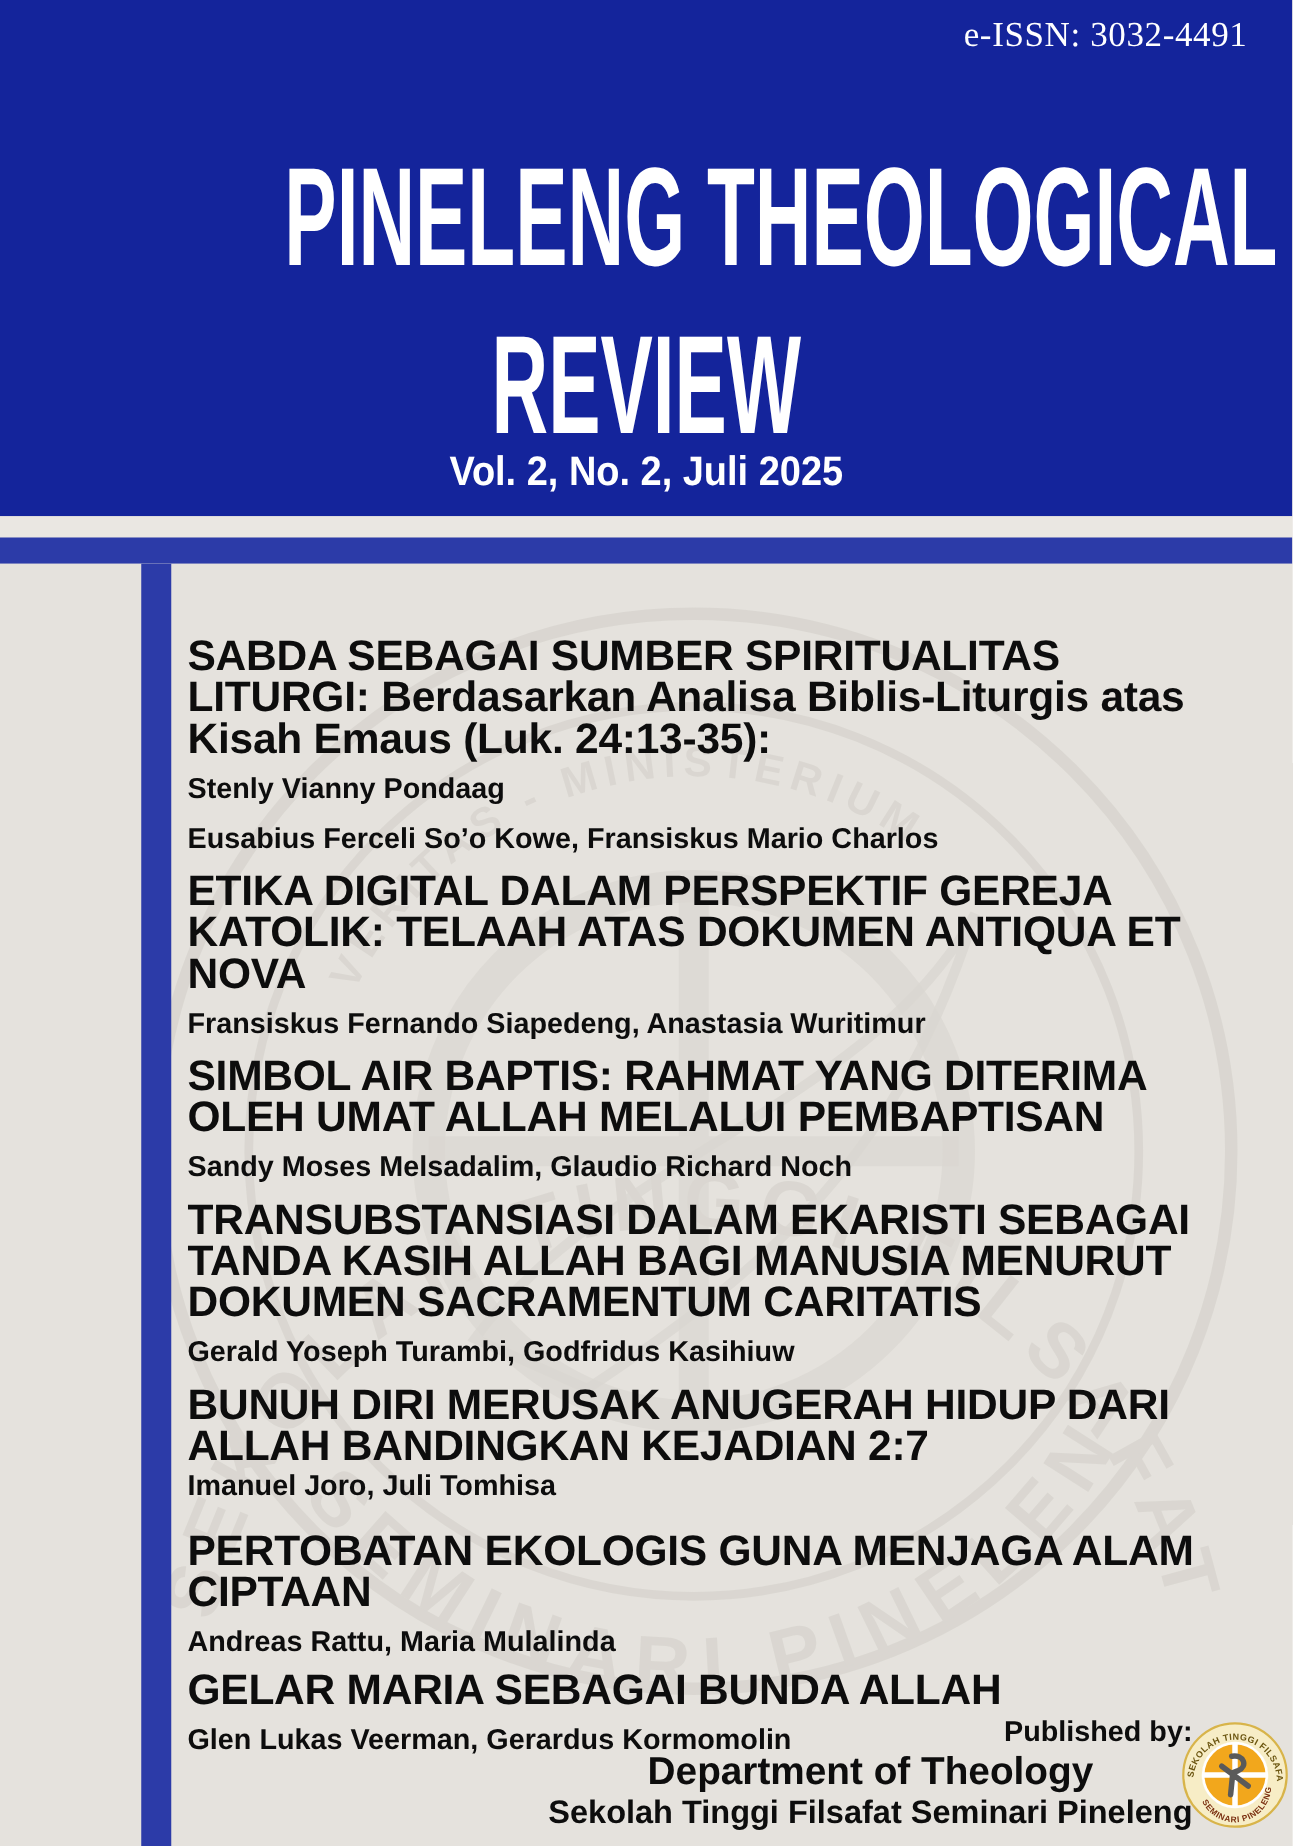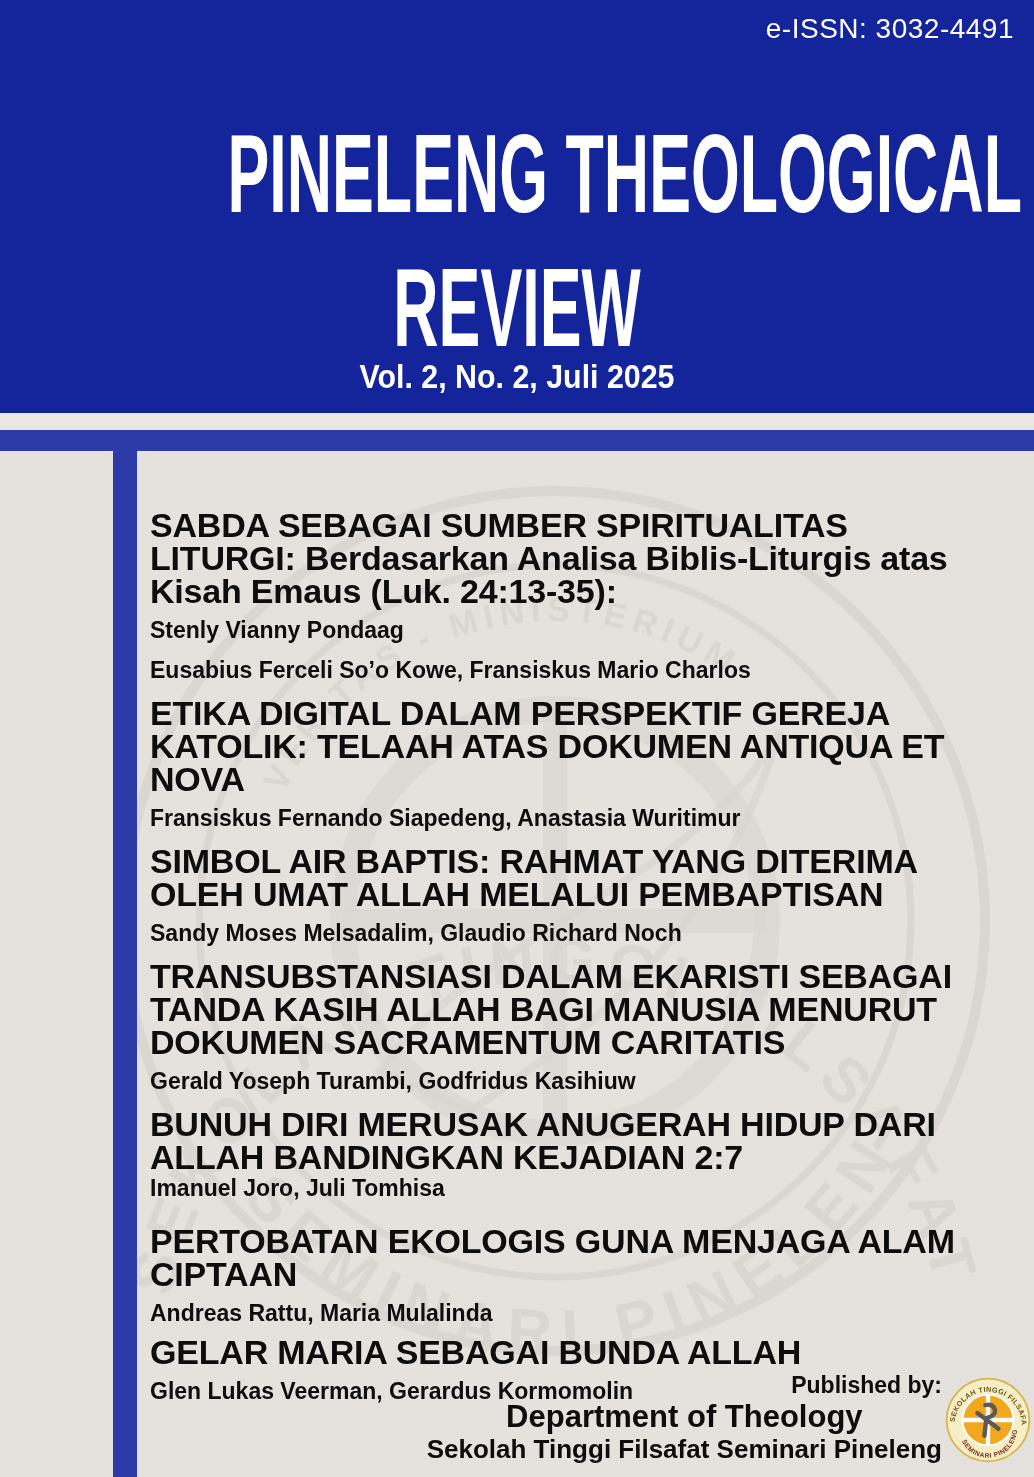--- a/index.html
+++ b/index.html
@@ -15,21 +15,21 @@
     --c-glyph:#5a5a5a;
     --c-watermark:#8d897f;
   }
   *{margin:0;padding:0;box-sizing:border-box;}
   html,body{width:1034px;}
   body{font-family:"Liberation Sans",sans-serif;background:#fff;}
   .page{position:relative;width:1034px;height:1477px;overflow:hidden;background:var(--c-bg);}
 
   
   .header{position:absolute;left:0;top:0;width:1034px;height:413px;background:var(--c-navy);}
-  .issn{position:absolute;top:13px;right:20px;color:#fff;font-size:28px;font-weight:400;letter-spacing:.5px;}
+  .issn{position:absolute;top:13px;right:36px;color:#fff;font-size:28px;font-weight:400;letter-spacing:.5px;font-family:Liberation Serif, serif;}
   .jtitle{position:absolute;left:0;width:1034px;text-align:center;color:#fff;font-weight:700;
           font-size:112px;line-height:1;white-space:nowrap;transform:scaleX(0.56);transform-origin:50% 50%;}
   .jtitle.line1{top:118px;}
   .jtitle.line2{top:252px;}
   .vol{position:absolute;left:0;top:358px;width:1034px;text-align:center;color:#fff;
        font-size:33px;font-weight:700;transform:scaleX(0.92);transform-origin:50% 50%;}
 
   
   .stripe{position:absolute;left:0;top:413px;width:1034px;height:17px;background:var(--c-stripe);}
   .hbar{position:absolute;left:0;top:430px;width:1034px;height:21px;background:var(--c-blue);}
@@ -44,21 +44,21 @@
   .content{position:absolute;left:150px;top:509px;width:848px;}
   .article{margin-bottom:14px;}
   .article-title{font-size:34px;line-height:33px;font-weight:700;color:var(--c-text);
                  white-space:pre-wrap;letter-spacing:-0.2px;}
   .article-authors{font-size:23px;line-height:26px;font-weight:700;color:var(--c-text);margin-top:9px;}
   .article.tight .article-authors{margin-top:1px;}
   .article:nth-child(6){margin-bottom:24px;}
   .article:nth-child(7){margin-bottom:10px;}
 
   
-  .publisher{position:absolute;top:1372px;right:92px;text-align:right;color:var(--c-text);}
+  .publisher{position:absolute;top:1372px;right:80px;text-align:right;color:var(--c-text);}
   .pub-line1{font-size:23px;font-weight:700;line-height:27px;}
   .pub-line2{font-size:31px;font-weight:700;line-height:35px;text-align:center;}
   .pub-line3{font-size:26px;font-weight:700;line-height:30px;}
   .logo{position:absolute;top:1376px;right:2px;width:88px;height:88px;}
 </style>
 </head>
 <body>
 
 <div class="page">
 

